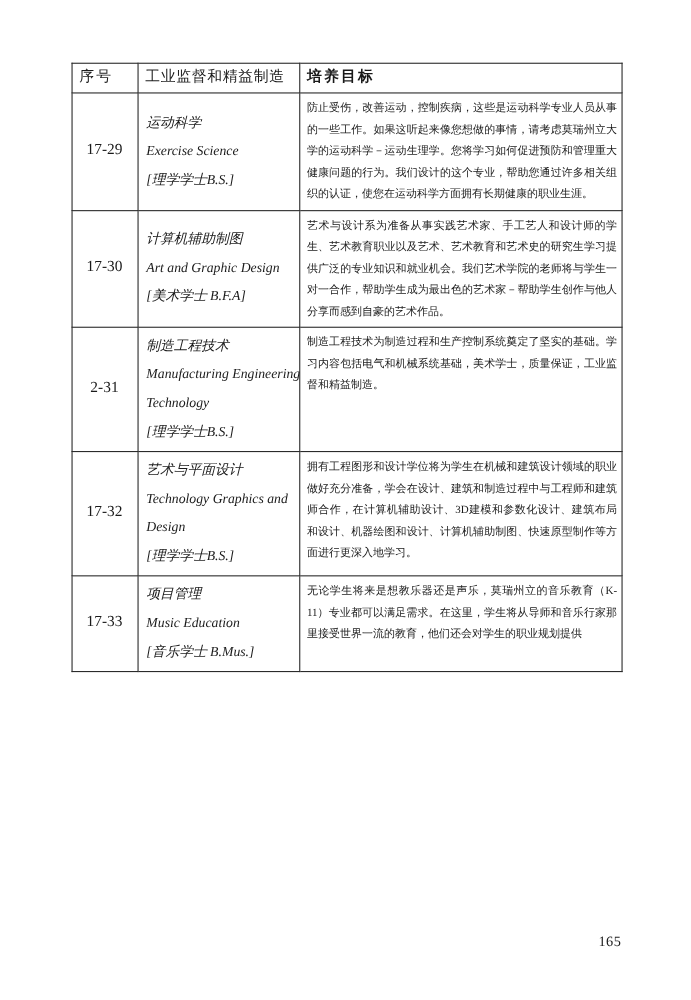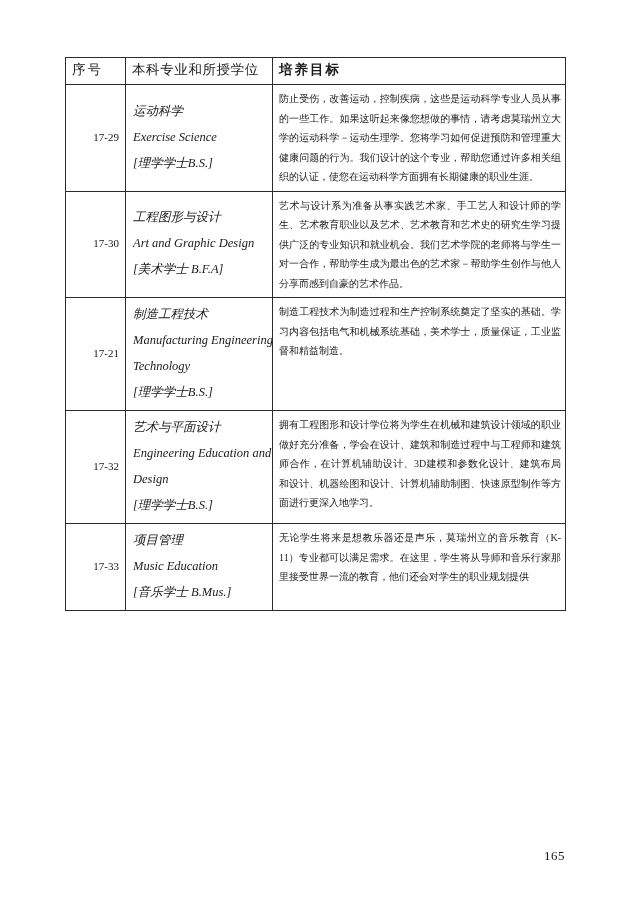--- a/index.html
+++ b/index.html
@@ -54,22 +54,22 @@
     letter-spacing: 0.6px;
     padding-top: 6px;
     padding-bottom: 7px;
     vertical-align: middle;
   }
 
   thead th.h-no   { letter-spacing: 2px; }
   thead th.h-goal { letter-spacing: 2px; font-weight: bold; }
 
   td.cell-no {
-    text-align: right;
-    font-size: 11px;
+    text-align: center;
+    font-size: 14px;
     padding-left: 5px;
     letter-spacing: 0px;
     white-space: nowrap;
   }
 
   td.cell-major {
     font-size: 12.5px;
     line-height: 2.08;
     padding-left: 7px;
     padding-right: 2px;
@@ -107,62 +107,62 @@
 
   <table class="doc-table">
     <colgroup>
       <col class="col-no">
       <col class="col-major">
       <col class="col-goal">
     </colgroup>
     <thead>
       <tr>
         <th class="h-no">序号</th>
-        <th class="h-major">本科专业和所授学位</th>
+        <th class="h-major">工业监督和精益制造</th>
         <th class="h-goal">培养目标</th>
       </tr>
     </thead>
     <tbody>
 
       <tr>
         <td class="cell-no">17-29</td>
         <td class="cell-major">
           <span class="mline">运动科学</span>
           <span class="mline">Exercise Science</span>
           <span class="mline">[理学学士B.S.]</span>
         </td>
         <td class="cell-goal">防止受伤，改善运动，控制疾病，这些是运动科学专业人员从事的一些工作。如果这听起来像您想做的事情，请考虑莫瑞州立大学的运动科学－运动生理学。您将学习如何促进预防和管理重大健康问题的行为。我们设计的这个专业，帮助您通过许多相关组织的认证，使您在运动科学方面拥有长期健康的职业生涯。</td>
       </tr>
 
       <tr>
         <td class="cell-no">17-30</td>
         <td class="cell-major">
-          <span class="mline">工程图形与设计</span>
+          <span class="mline">计算机辅助制图</span>
           <span class="mline">Art and Graphic Design</span>
           <span class="mline">[美术学士  B.F.A]</span>
         </td>
         <td class="cell-goal">艺术与设计系为准备从事实践艺术家、手工艺人和设计师的学生、艺术教育职业以及艺术、艺术教育和艺术史的研究生学习提供广泛的专业知识和就业机会。我们艺术学院的老师将与学生一对一合作，帮助学生成为最出色的艺术家－帮助学生创作与他人分享而感到自豪的艺术作品。</td>
       </tr>
 
       <tr>
-        <td class="cell-no">17-21</td>
+        <td class="cell-no">2-31</td>
         <td class="cell-major">
           <span class="mline">制造工程技术</span>
           <span class="mline">Manufacturing Engineering</span>
           <span class="mline">Technology</span>
           <span class="mline">[理学学士B.S.]</span>
         </td>
         <td class="cell-goal">制造工程技术为制造过程和生产控制系统奠定了坚实的基础。学习内容包括电气和机械系统基础，美术学士，质量保证，工业监督和精益制造。</td>
       </tr>
 
       <tr>
         <td class="cell-no">17-32</td>
         <td class="cell-major">
           <span class="mline">艺术与平面设计</span>
-          <span class="mline">Engineering Education and</span>
+          <span class="mline">Technology Graphics and</span>
           <span class="mline">Design</span>
           <span class="mline">[理学学士B.S.]</span>
         </td>
         <td class="cell-goal">拥有工程图形和设计学位将为学生在机械和建筑设计领域的职业做好充分准备，学会在设计、建筑和制造过程中与工程师和建筑师合作，在计算机辅助设计、3D建模和参数化设计、建筑布局和设计、机器绘图和设计、计算机辅助制图、快速原型制作等方面进行更深入地学习。</td>
       </tr>
 
       <tr>
         <td class="cell-no">17-33</td>
         <td class="cell-major">
           <span class="mline">项目管理</span>

